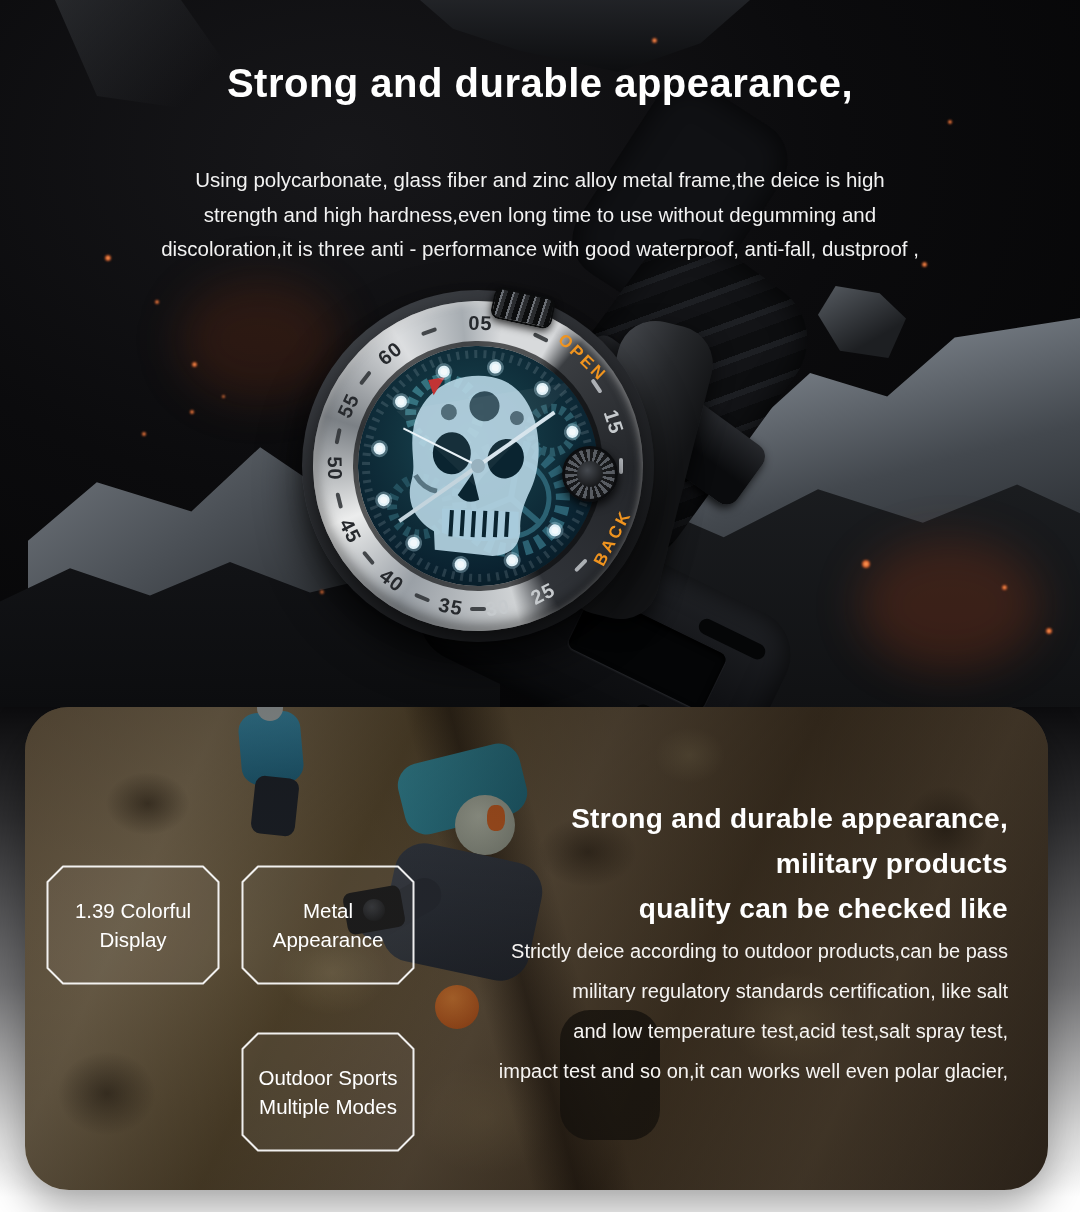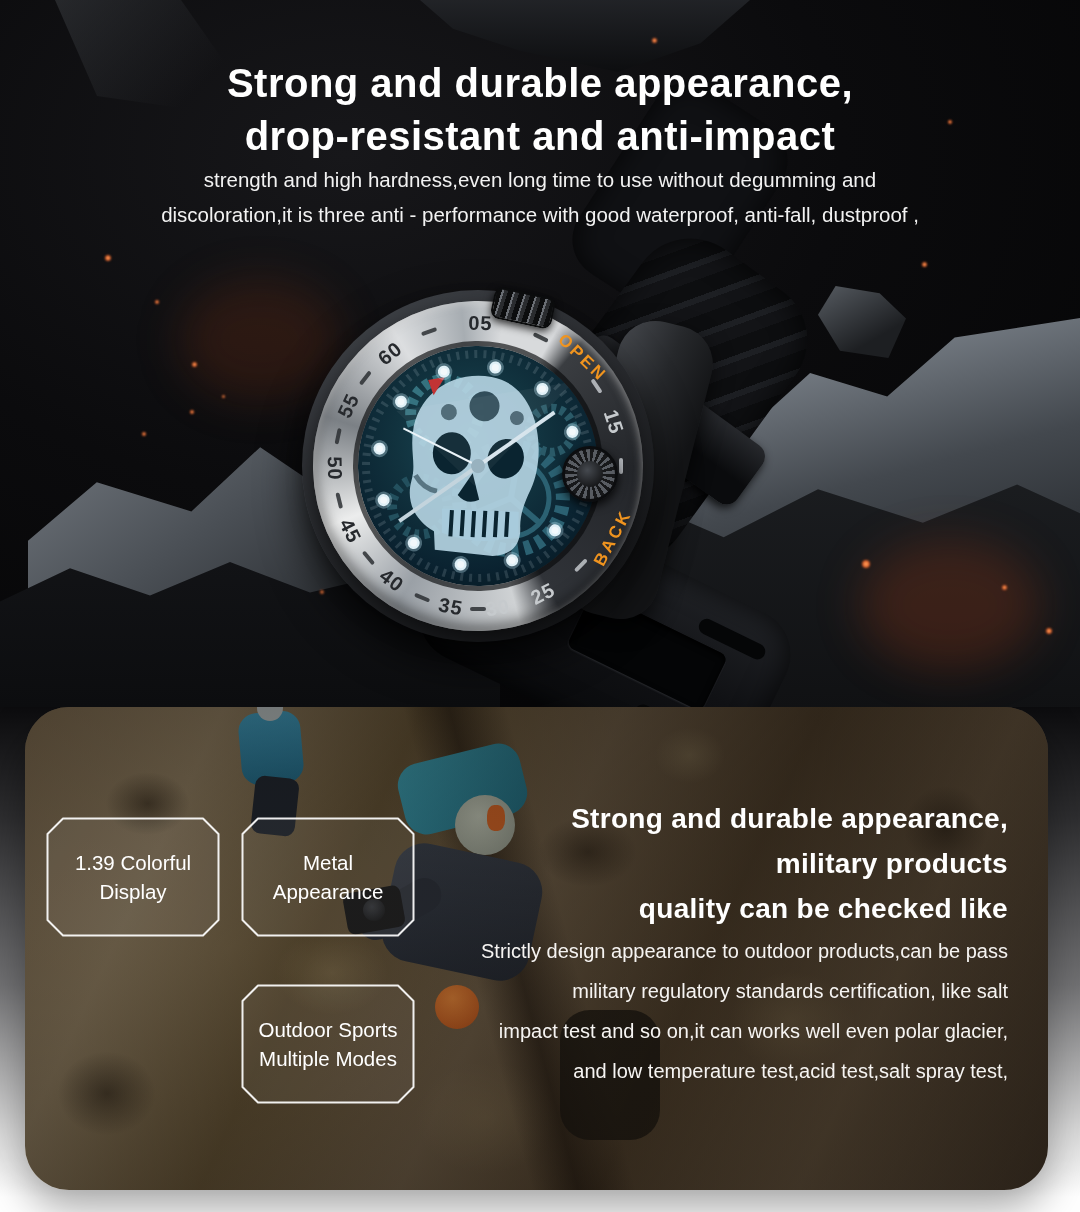--- a/index.html
+++ b/index.html
@@ -117,21 +117,21 @@
         background:linear-gradient(75deg,transparent 44%,rgba(18,12,7,.55) 48%,transparent 53%);}
   .climber-part{position:absolute;z-index:3;}
   .card-overlay{position:absolute;inset:0;z-index:4;
         background:radial-gradient(700px 420px at 20% 50%, rgba(15,10,6,.28), rgba(15,10,6,.5));}
 
   .q-title{position:absolute;right:40px;top:66px;z-index:5;text-align:right;color:#fff;
         font-size:28px;line-height:45px;font-weight:700;letter-spacing:.3px;}
   .q-desc{position:absolute;right:40px;top:224px;z-index:5;text-align:right;color:#f6f4f2;
         font-size:20px;line-height:40px;font-weight:400;}
 
-  .feature-box{position:absolute;width:174px;height:120px;z-index:5;}
+  .feature-box{position:absolute;width:174px;height:120px;z-index:5;margin-top:48px;}
   .feature-box svg{position:absolute;left:0;top:0;}
   .feature-label{position:absolute;left:50%;top:50%;transform:translate(-50%,-50%);width:160px;text-align:center;
         color:#fff;font-size:20.5px;line-height:29px;font-weight:400;}
   .fb1{left:21px;top:110px;} .fb2{left:216px;top:110px;}
   .fb3{left:21px;top:277px;} .fb4{left:216px;top:277px;}
 </style>
 </head>
 <body>
 
 <div class="page">
@@ -270,23 +270,23 @@
           </svg>
         </div>
       </div>
 
       <div class="crown-top"></div>
       <div class="crown-main"></div>
     </div>
 
     <h1 class="hero-title">
       <div>Strong and durable appearance,</div>
-      <div>drop-resistant and anti-impact</div>
     </h1>
     <div class="hero-desc">
+      <div>Using polycarbonate, glass fiber and zinc alloy metal frame,the deice is high</div>
       <div>strength and high hardness,even long time to use without degumming and</div>
       <div>discoloration,it is three anti - performance with good waterproof, anti-fall, dustproof ,</div>
     </div>
   </section>
 
   <section class="lower">
     <div class="card">
       <div class="card-photo"></div>
       <div class="crevice"></div>
 
@@ -304,24 +304,24 @@
       <div class="climber-part" style="left:535px;top:303px;width:100px;height:130px;border-radius:30px;background:rgba(25,22,18,.8);"></div>
 
       <div class="card-overlay"></div>
 
       <h2 class="q-title">
         <div>Strong and durable appearance,</div>
         <div>military products</div>
         <div>quality can be checked like</div>
       </h2>
       <div class="q-desc">
-        <div>Strictly design appearance to outdoor products,can be pass</div>
+        <div>Strictly deice according to outdoor products,can be pass</div>
         <div>military regulatory standards certification, like salt</div>
+        <div>and low temperature test,acid test,salt spray test,</div>
         <div>impact test and so on,it can works well even polar glacier,</div>
-        <div>and low temperature test,acid test,salt spray test,</div>
       </div>
 
       <div class="feature-box fb1">
         <svg width="174" height="120" viewBox="0 0 174 120">
           <path d="M17 1.5 H157 L172.5 17 V103 L157 118.5 H17 L1.5 103 V17 Z" fill="rgba(255,255,255,0.05)" stroke="rgba(255,255,255,0.92)" stroke-width="2" stroke-linejoin="round"></path>
         </svg>
         <div class="feature-label">1.39 Colorful Display</div>
       </div>
       <div class="feature-box fb2">
         <svg width="174" height="120" viewBox="0 0 174 120">

